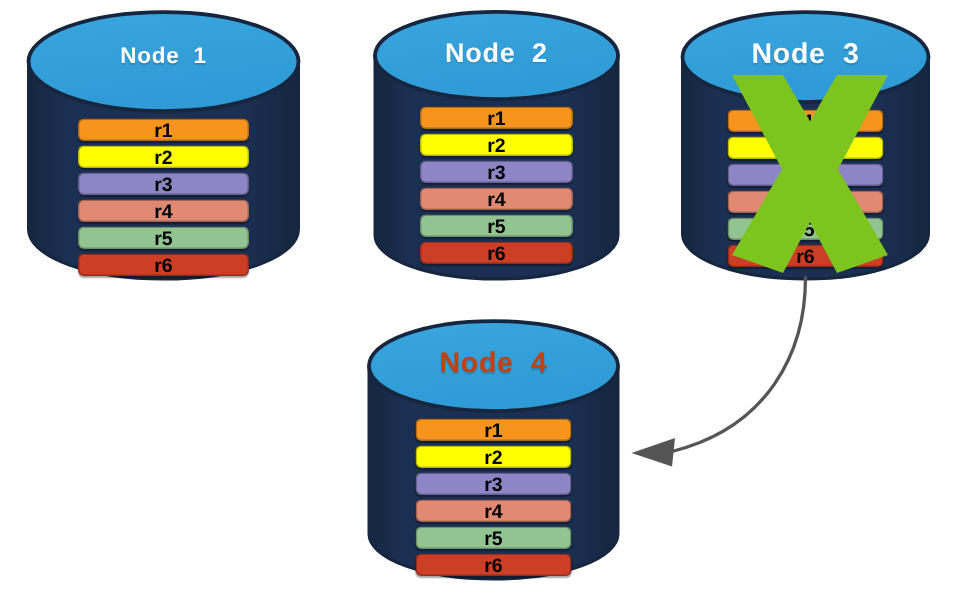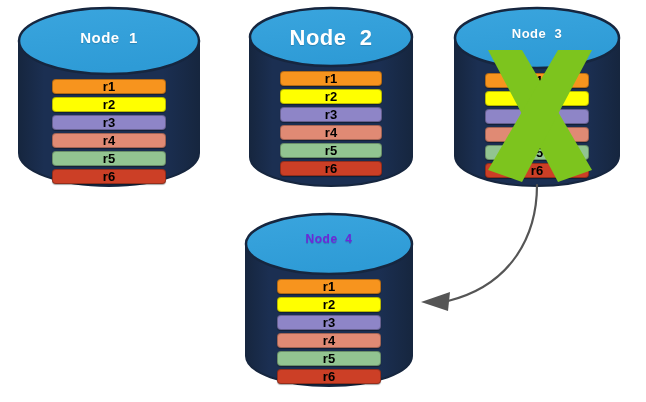--- a/index.html
+++ b/index.html
@@ -115,21 +115,21 @@
               <stop offset="100%" stop-color="#16263F"></stop>
             </linearGradient>
             <linearGradient id="topGrad1" x1="0" y1="0" x2="0.3" y2="1">
               <stop offset="0%" stop-color="#3AA5DE"></stop>
               <stop offset="100%" stop-color="#2E9BD6"></stop>
             </linearGradient>
           </defs>
           <path d="M 3,33 L 3,153 A 81,29 0 0 0 165,153 L 165,33 Z" fill="url(#bodyGrad1)" stroke="#16263F" stroke-width="2"></path>
           <ellipse cx="84" cy="33" rx="81" ry="29" fill="url(#topGrad1)" stroke="#16263F" stroke-width="2.5"></ellipse>
         </svg>
-        <div class="node-title" style="top: 21px; font-size: 22px; color: rgb(255, 255, 255);">Node  2</div>
+        <div class="node-title" style="top: 21px; font-size: 18px; color: rgb(255, 255, 255);">Node  2</div>
         <div class="rows" style="padding-left: 33px; padding-right: 33px; top: 67px; box-sizing: border-box;">
           <div class="row" style="background: rgb(247, 148, 30); height: 15px; line-height: 13px; font-size: 13px; margin-bottom: 3px;">r1</div>
           <div class="row" style="background: rgb(255, 255, 0); height: 15px; line-height: 13px; font-size: 13px; margin-bottom: 3px;">r2</div>
           <div class="row" style="background: rgb(142, 133, 199); height: 15px; line-height: 13px; font-size: 13px; margin-bottom: 3px;">r3</div>
           <div class="row" style="background: rgb(224, 138, 116); height: 15px; line-height: 13px; font-size: 13px; margin-bottom: 3px;">r4</div>
           <div class="row" style="background: rgb(146, 196, 145); height: 15px; line-height: 13px; font-size: 13px; margin-bottom: 3px;">r5</div>
           <div class="row" style="background: rgb(204, 63, 38); height: 15px; line-height: 13px; font-size: 13px; margin-bottom: 0px;">r6</div>
         </div>
       </div>
       <div class="node" style="left: 452px; top: 4px; width: 170px; height: 184px;">
@@ -142,21 +142,21 @@
               <stop offset="100%" stop-color="#16263F"></stop>
             </linearGradient>
             <linearGradient id="topGrad2" x1="0" y1="0" x2="0.3" y2="1">
               <stop offset="0%" stop-color="#3AA5DE"></stop>
               <stop offset="100%" stop-color="#2E9BD6"></stop>
             </linearGradient>
           </defs>
           <path d="M 3,34 L 3,152 A 82,30 0 0 0 167,152 L 167,34 Z" fill="url(#bodyGrad2)" stroke="#16263F" stroke-width="2"></path>
           <ellipse cx="85" cy="34" rx="82" ry="30" fill="url(#topGrad2)" stroke="#16263F" stroke-width="2.5"></ellipse>
         </svg>
-        <div class="node-title" style="top: 22px; font-size: 13px; color: rgb(255, 255, 255);">Node  3</div>
+        <div class="node-title" style="top: 22px; font-size: 19px; color: rgb(255, 255, 255);">Node  3</div>
         <div class="rows" style="padding-left: 33px; padding-right: 33px; top: 69px; box-sizing: border-box;">
           <div class="row" style="background: rgb(247, 148, 30); height: 15px; line-height: 13px; font-size: 13px; margin-bottom: 3px;">r1</div>
           <div class="row" style="background: rgb(255, 255, 0); height: 15px; line-height: 13px; font-size: 13px; margin-bottom: 3px;">r2</div>
           <div class="row" style="background: rgb(142, 133, 199); height: 15px; line-height: 13px; font-size: 13px; margin-bottom: 3px;">r3</div>
           <div class="row" style="background: rgb(224, 138, 116); height: 15px; line-height: 13px; font-size: 13px; margin-bottom: 3px;">r4</div>
           <div class="row" style="background: rgb(146, 196, 145); height: 15px; line-height: 13px; font-size: 13px; margin-bottom: 3px;">r5</div>
           <div class="row" style="background: rgb(204, 63, 38); height: 15px; line-height: 13px; font-size: 13px; margin-bottom: 0px;">r6</div>
         </div>
       </div>
       <div class="node" style="left: 243px; top: 210px; width: 172px; height: 178px;">
@@ -169,21 +169,21 @@
               <stop offset="100%" stop-color="#16263F"></stop>
             </linearGradient>
             <linearGradient id="topGrad3" x1="0" y1="0" x2="0.3" y2="1">
               <stop offset="0%" stop-color="#3AA5DE"></stop>
               <stop offset="100%" stop-color="#2E9BD6"></stop>
             </linearGradient>
           </defs>
           <path d="M 3,34 L 3,146 A 83,30 0 0 0 169,146 L 169,34 Z" fill="url(#bodyGrad3)" stroke="#16263F" stroke-width="2"></path>
           <ellipse cx="86" cy="34" rx="83" ry="30" fill="url(#topGrad3)" stroke="#16263F" stroke-width="2.5"></ellipse>
         </svg>
-        <div class="node-title" style="top: 22px; font-size: 12px; color: #6d28d9;">Node  4</div>
+        <div class="node-title" style="top: 22px; font-size: 19px; color: #c2410c;">Node  4</div>
         <div class="rows" style="padding-left: 34px; padding-right: 34px; top: 69px; box-sizing: border-box;">
           <div class="row" style="background: rgb(247, 148, 30); height: 15px; line-height: 13px; font-size: 13px; margin-bottom: 3px;">r1</div>
           <div class="row" style="background: rgb(255, 255, 0); height: 15px; line-height: 13px; font-size: 13px; margin-bottom: 3px;">r2</div>
           <div class="row" style="background: rgb(142, 133, 199); height: 15px; line-height: 13px; font-size: 13px; margin-bottom: 3px;">r3</div>
           <div class="row" style="background: rgb(224, 138, 116); height: 15px; line-height: 13px; font-size: 13px; margin-bottom: 3px;">r4</div>
           <div class="row" style="background: rgb(146, 196, 145); height: 15px; line-height: 13px; font-size: 13px; margin-bottom: 3px;">r5</div>
           <div class="row" style="background: rgb(204, 63, 38); height: 15px; line-height: 13px; font-size: 13px; margin-bottom: 0px;">r6</div>
         </div>
       </div>
     </div>

